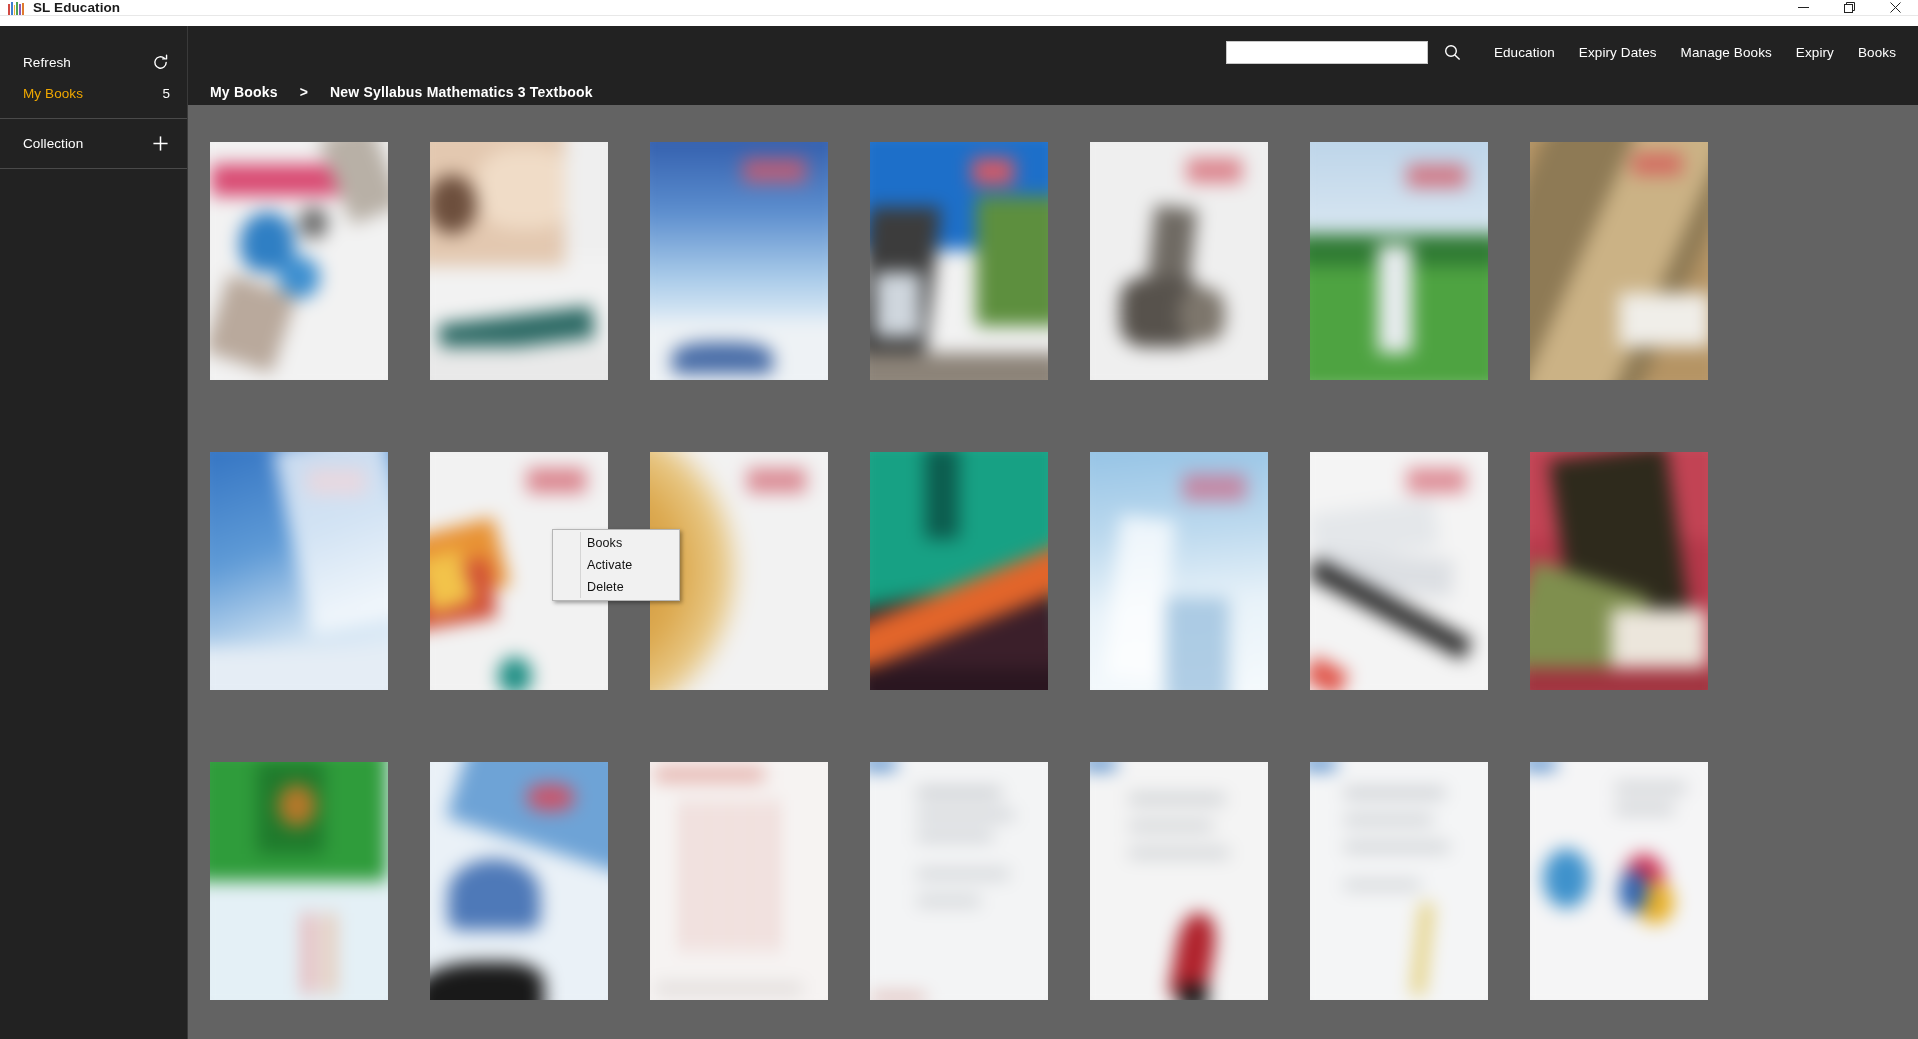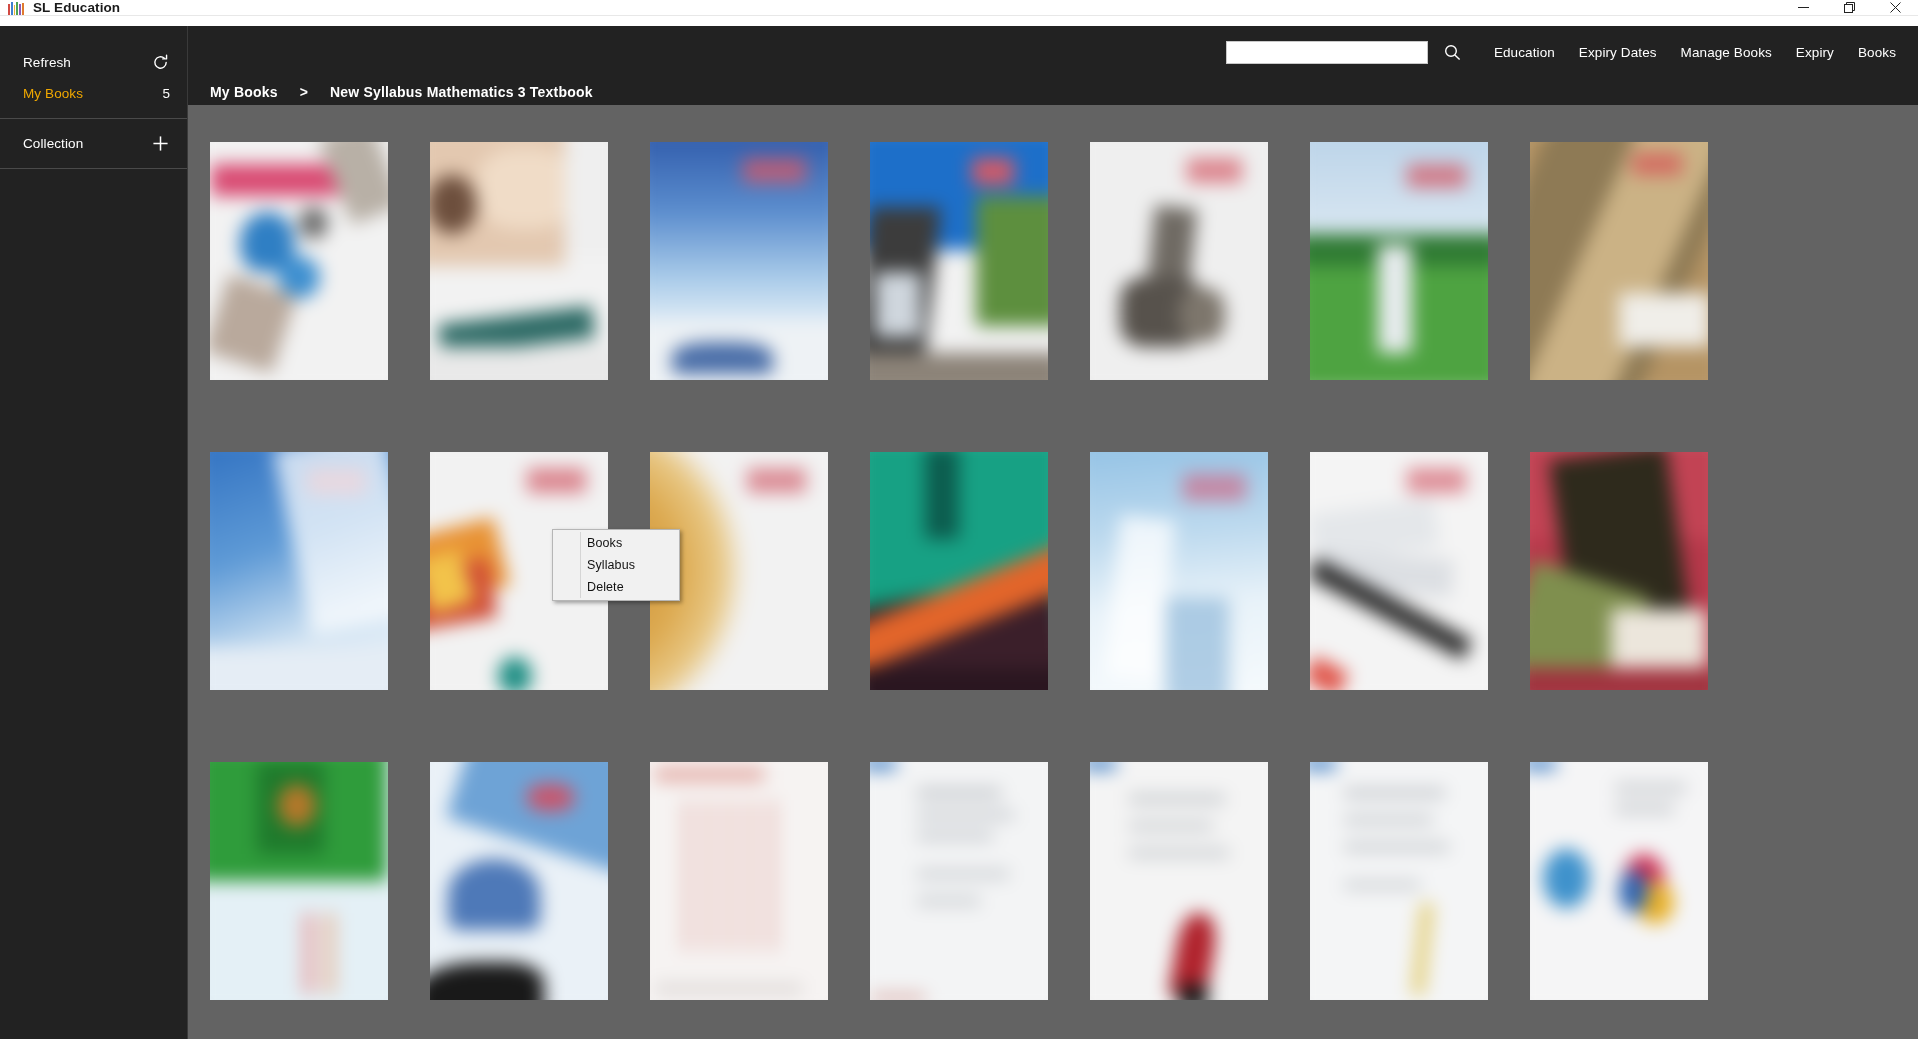--- a/index.html
+++ b/index.html
@@ -630,18 +630,18 @@
             <div class="lyr" style="left:58%;top:50%;width:18%;height:16%;background:#e8b028;border-radius:50%;"></div>
             <div class="lyr" style="left:50%;top:46%;width:14%;height:16%;background:#2f64b0;border-radius:50%;"></div>
           </div>
         </div>
       </div>
 
     </div>
 
     <div class="ctxmenu">
       <div class="ctxitem">Books</div>
-      <div class="ctxitem">Syllabus</div>
+      <div class="ctxitem">Activate</div>
       <div class="ctxitem">Delete</div>
     </div>
 
   </div>
 </div>
 
 </body></html>

